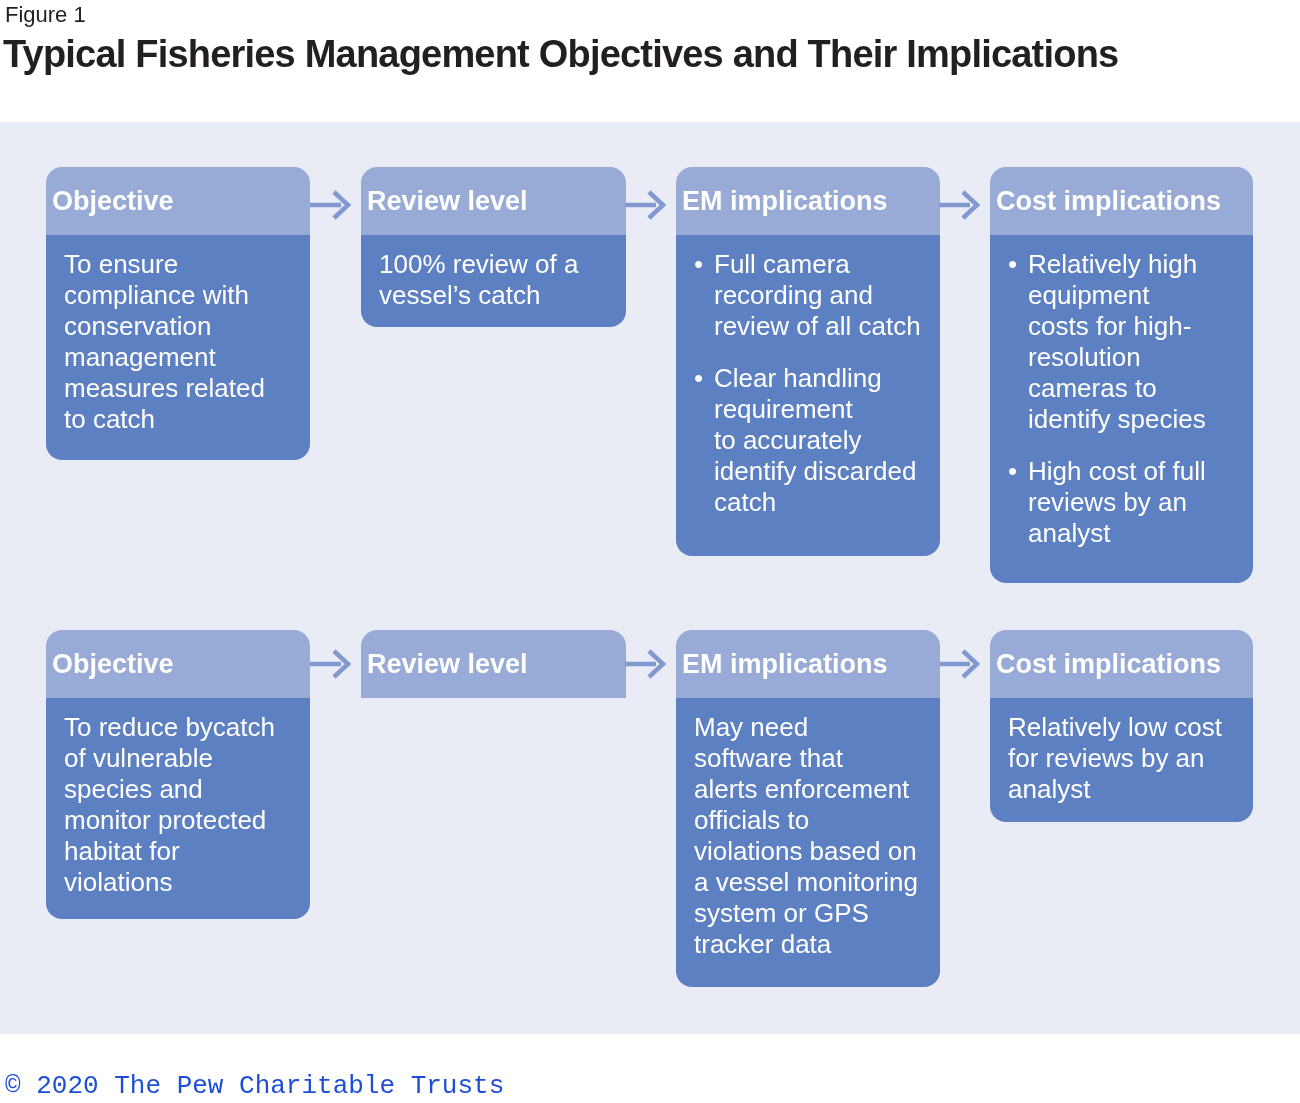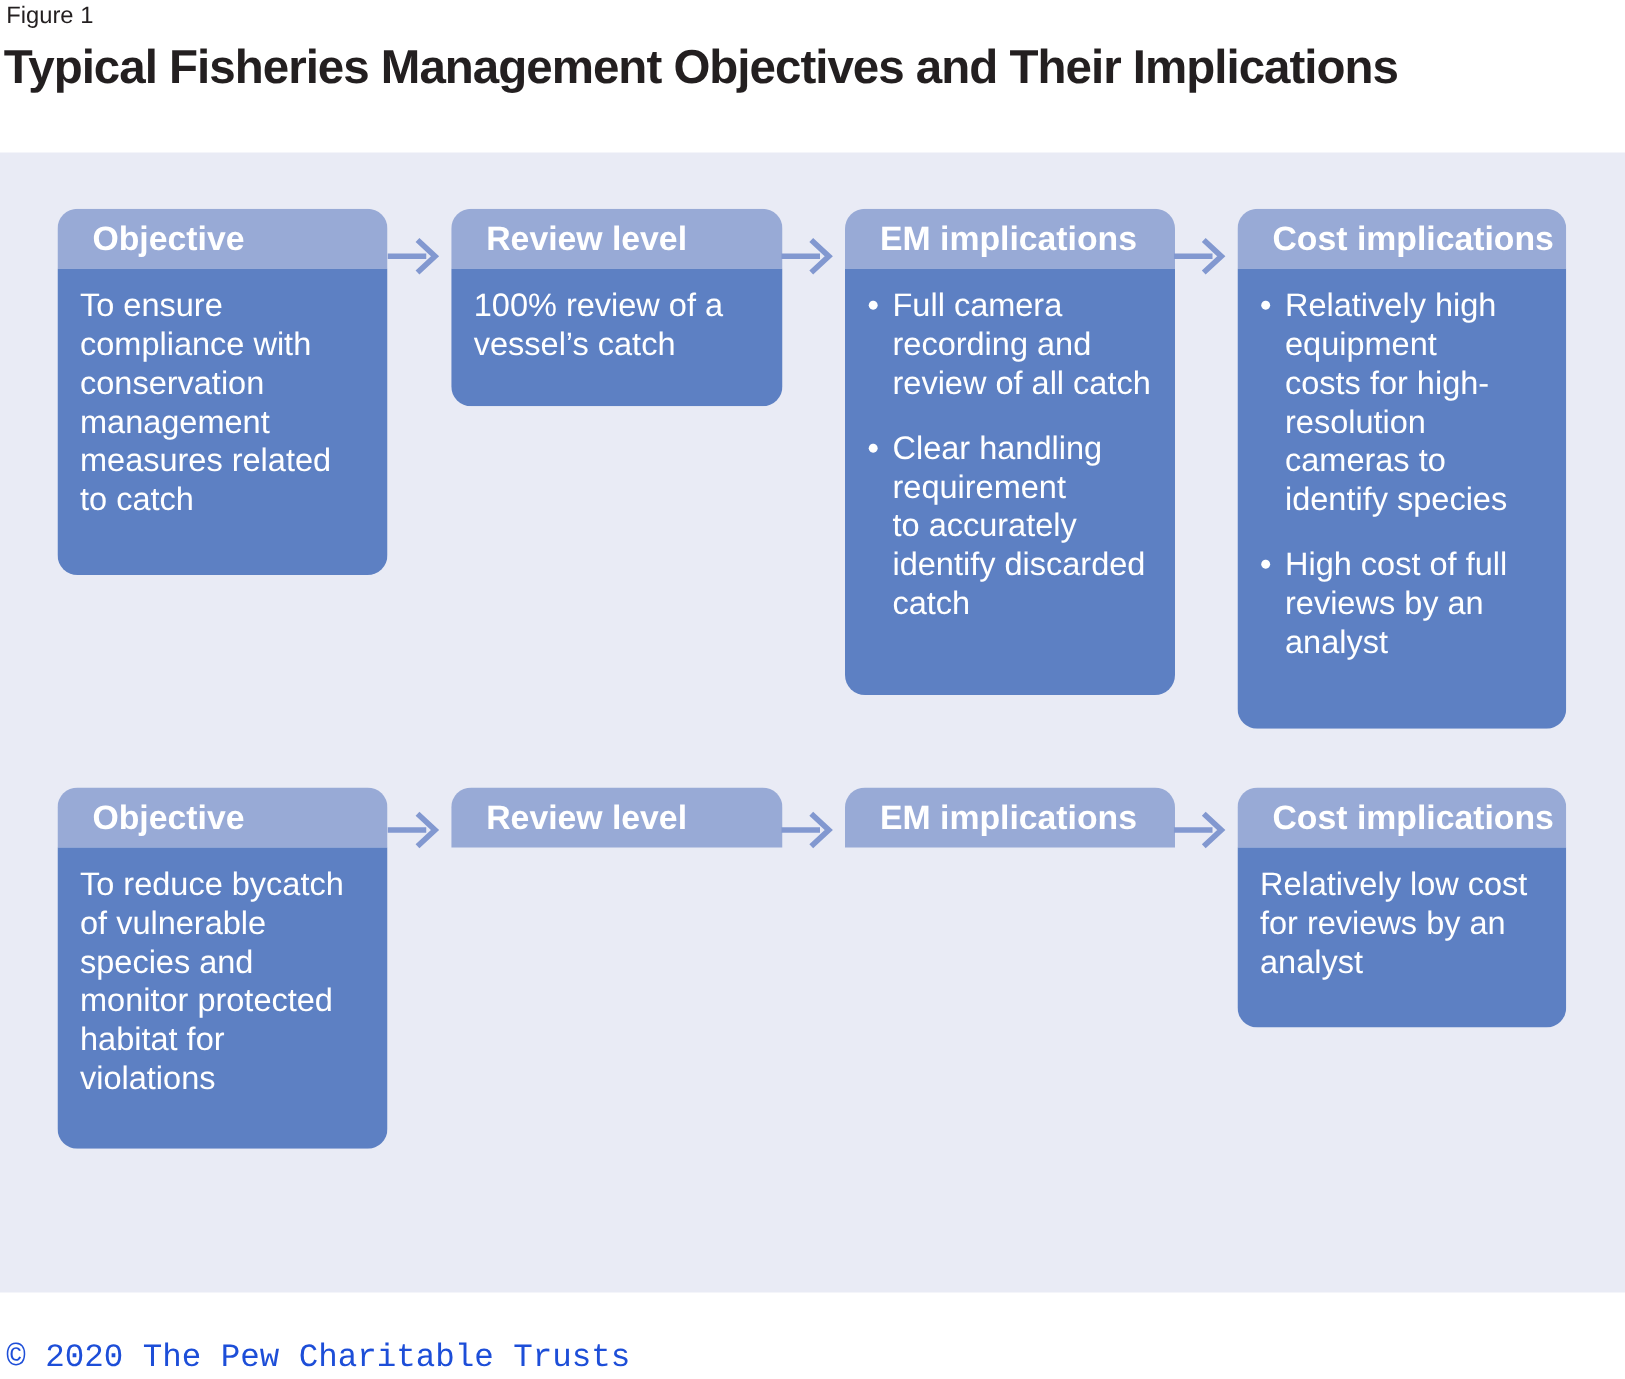--- a/index.html
+++ b/index.html
@@ -2,38 +2,38 @@
 <html><head>
 <meta charset="utf-8">
 <style>
   html, body { margin:0; padding:0; background:#ffffff; }
   .page {
     position:relative; width:1300px; height:1103px; background:#ffffff;
     font-family:"Liberation Sans", sans-serif; overflow:hidden;
   }
   .figure-label {
     position:absolute; left:5px; top:2px;
-    font-size:19px; color:#231f20;
+    font-size:22px; color:#231f20;
   }
   .figure-title {
     position:absolute; left:3px; top:33px;
     font-size:38px; font-weight:bold; letter-spacing:-0.8px; color:#231f20;
     white-space:nowrap;
   }
   .panel {
     position:absolute; left:0; top:122px; width:1300px; height:912px;
     background:#e9ebf5;
   }
   .box {
     position:absolute; border-radius:16px; overflow:hidden;
     display:flex; flex-direction:column; color:#ffffff;
   }
   .box-header {
-    height:48px; flex:none; background:#98aad6;
-    display:flex; align-items:center; padding:0 28px;
+    height:68px; flex:none; background:#98aad6;
+    display:flex; align-items:center; padding:0 6px;
     font-size:27px; font-weight:bold; white-space:nowrap;
   }
   .box-body {
     flex:1; background:#5d80c3;
     padding:14px 18px 16px 18px;
     font-size:26px; line-height:31px;
   }
   .box-body p { margin:0; white-space:pre-line; }
   .bullet-item { display:flex; margin-bottom:21px; }
   .bullet-item:last-child { margin-bottom:0; }
@@ -131,20 +131,30 @@
 violations</p>
         </div>
     </div>
 
     <div class="box" style="left:361px; top:508px; width:265px; min-height:189px;">
       <div class="box-header">Review level</div>
     </div>
 
     <div class="box" style="left:676px; top:508px; width:264px; min-height:357px;">
       <div class="box-header">EM implications</div>
+      <div class="box-body">
+          <p>May need
+software that
+alerts enforcement
+officials to
+violations based on
+a vessel monitoring
+system or GPS
+tracker data</p>
+        </div>
     </div>
 
     <div class="box" style="left:990px; top:508px; width:263px; min-height:192px;">
       <div class="box-header">Cost implications</div>
       <div class="box-body">
           <p>Relatively low cost
 for reviews by an
 analyst</p>
         </div>
     </div>

